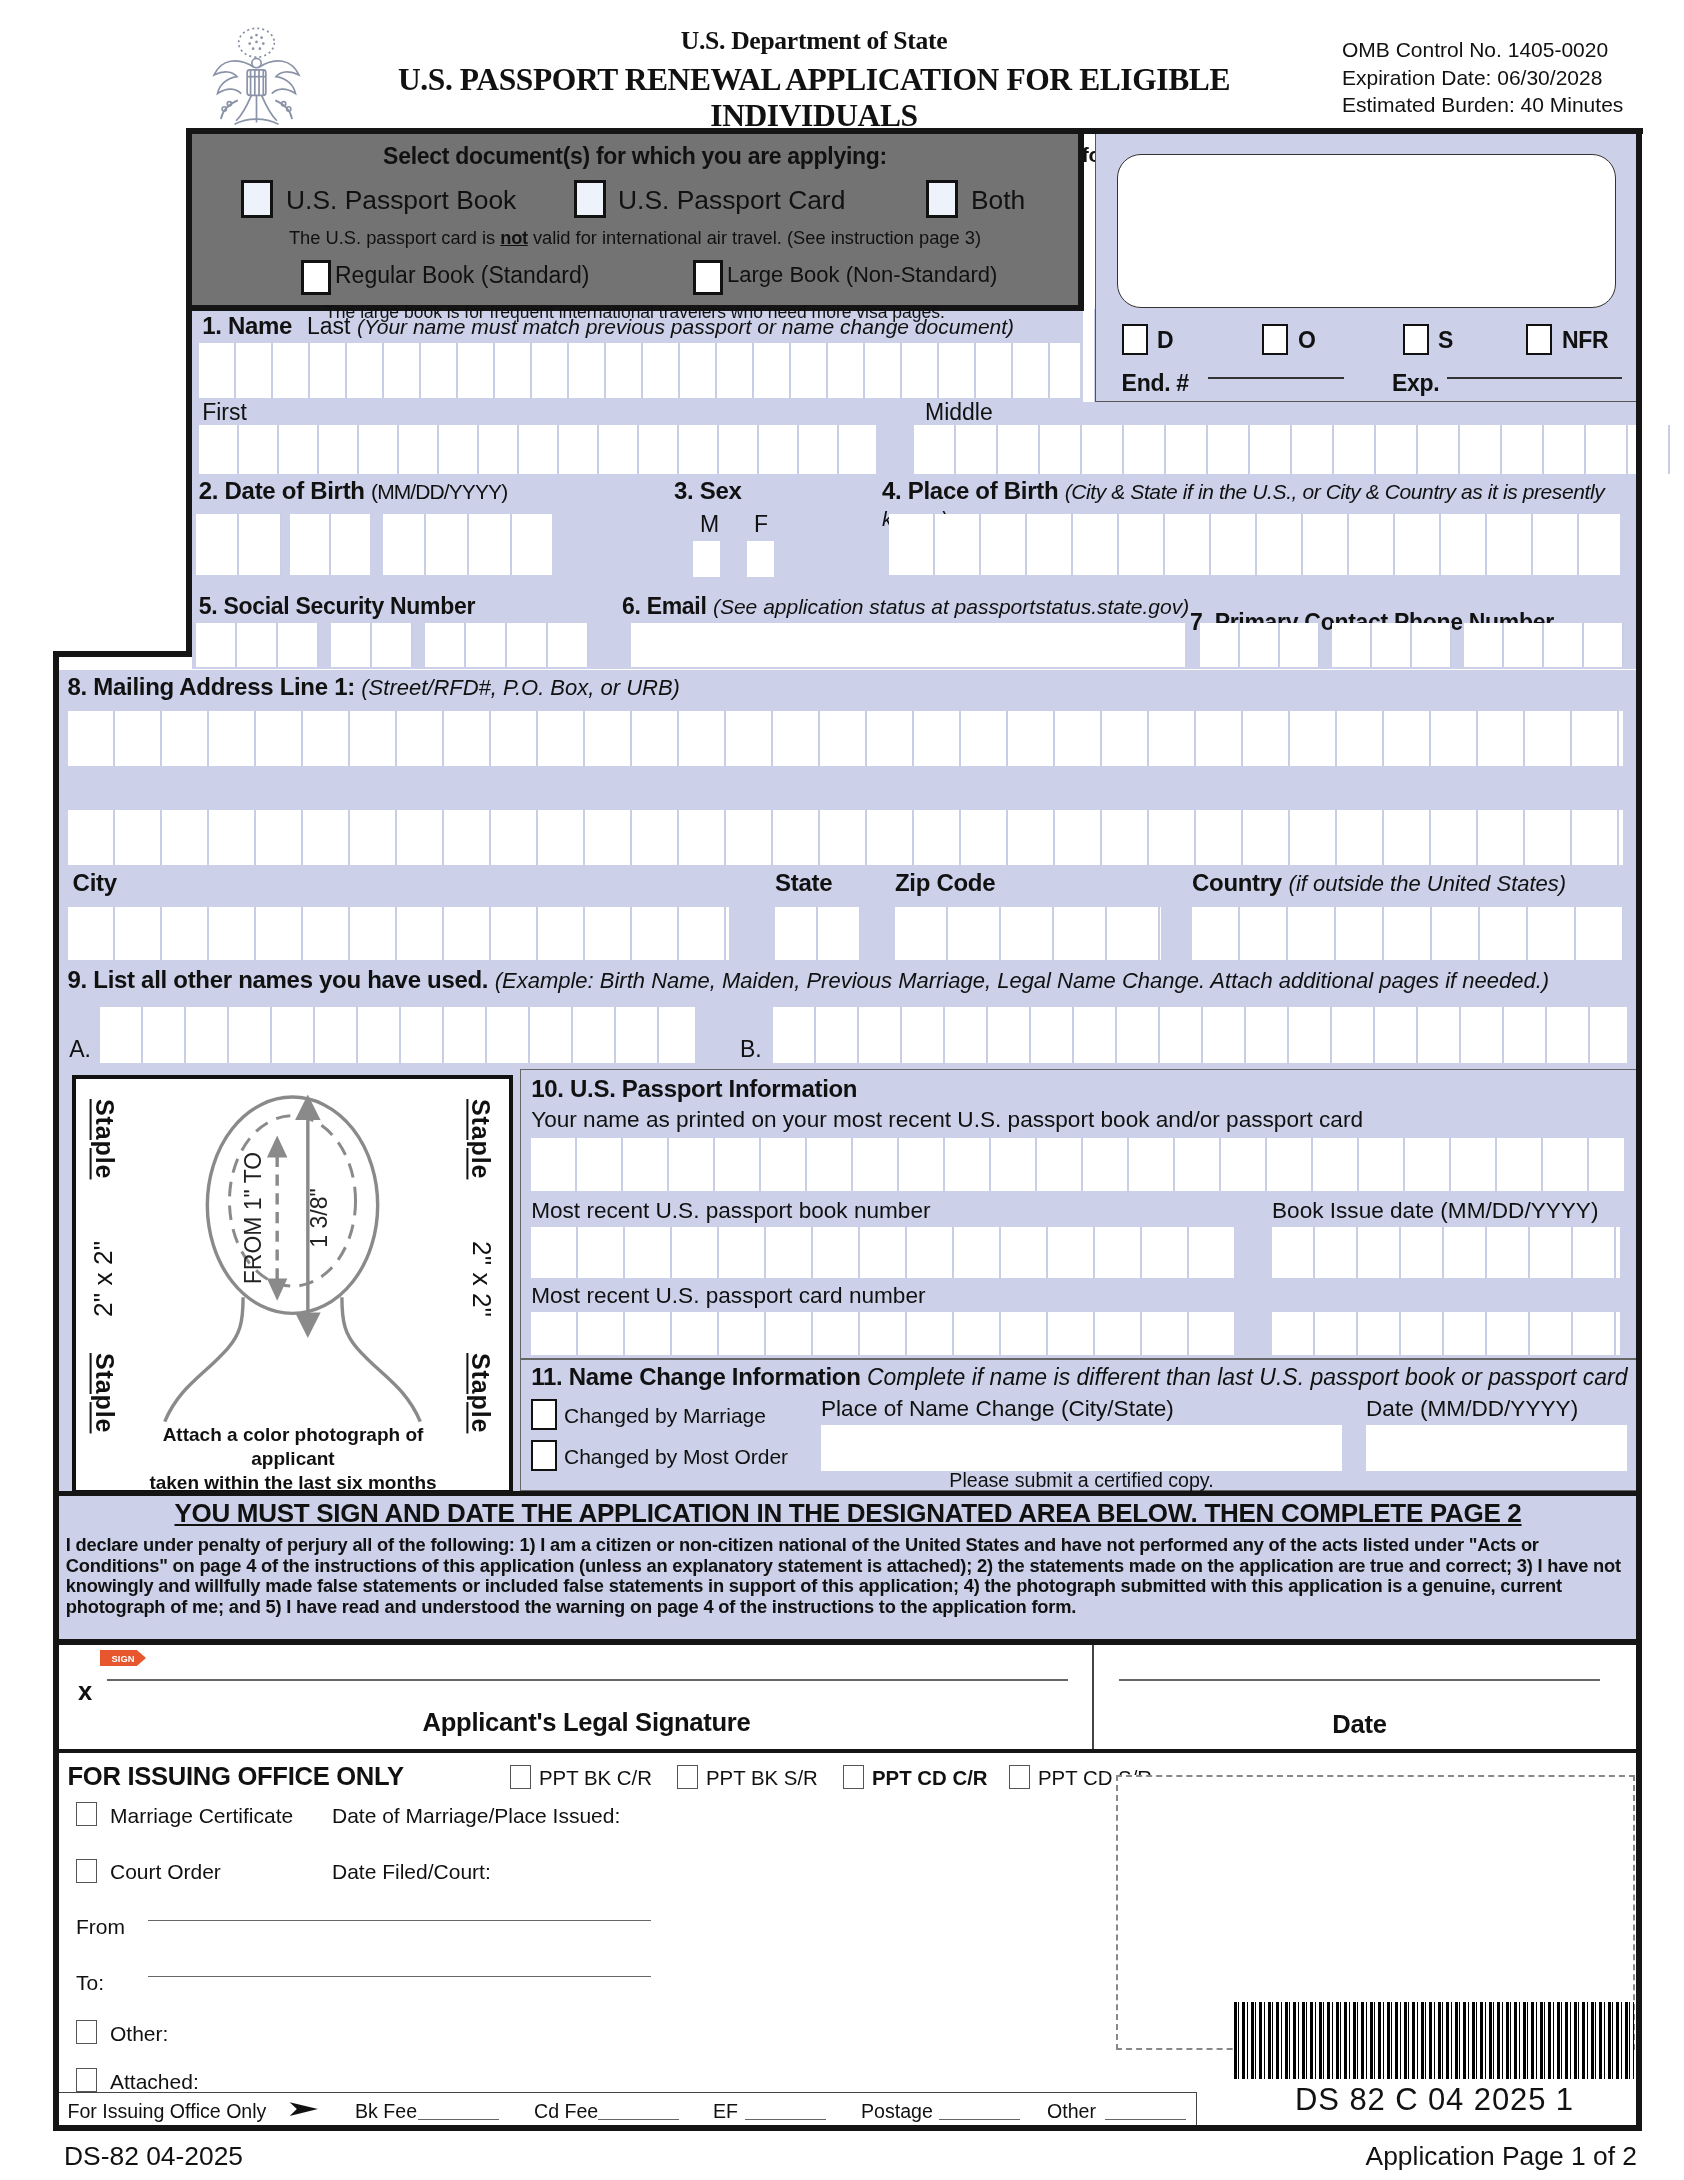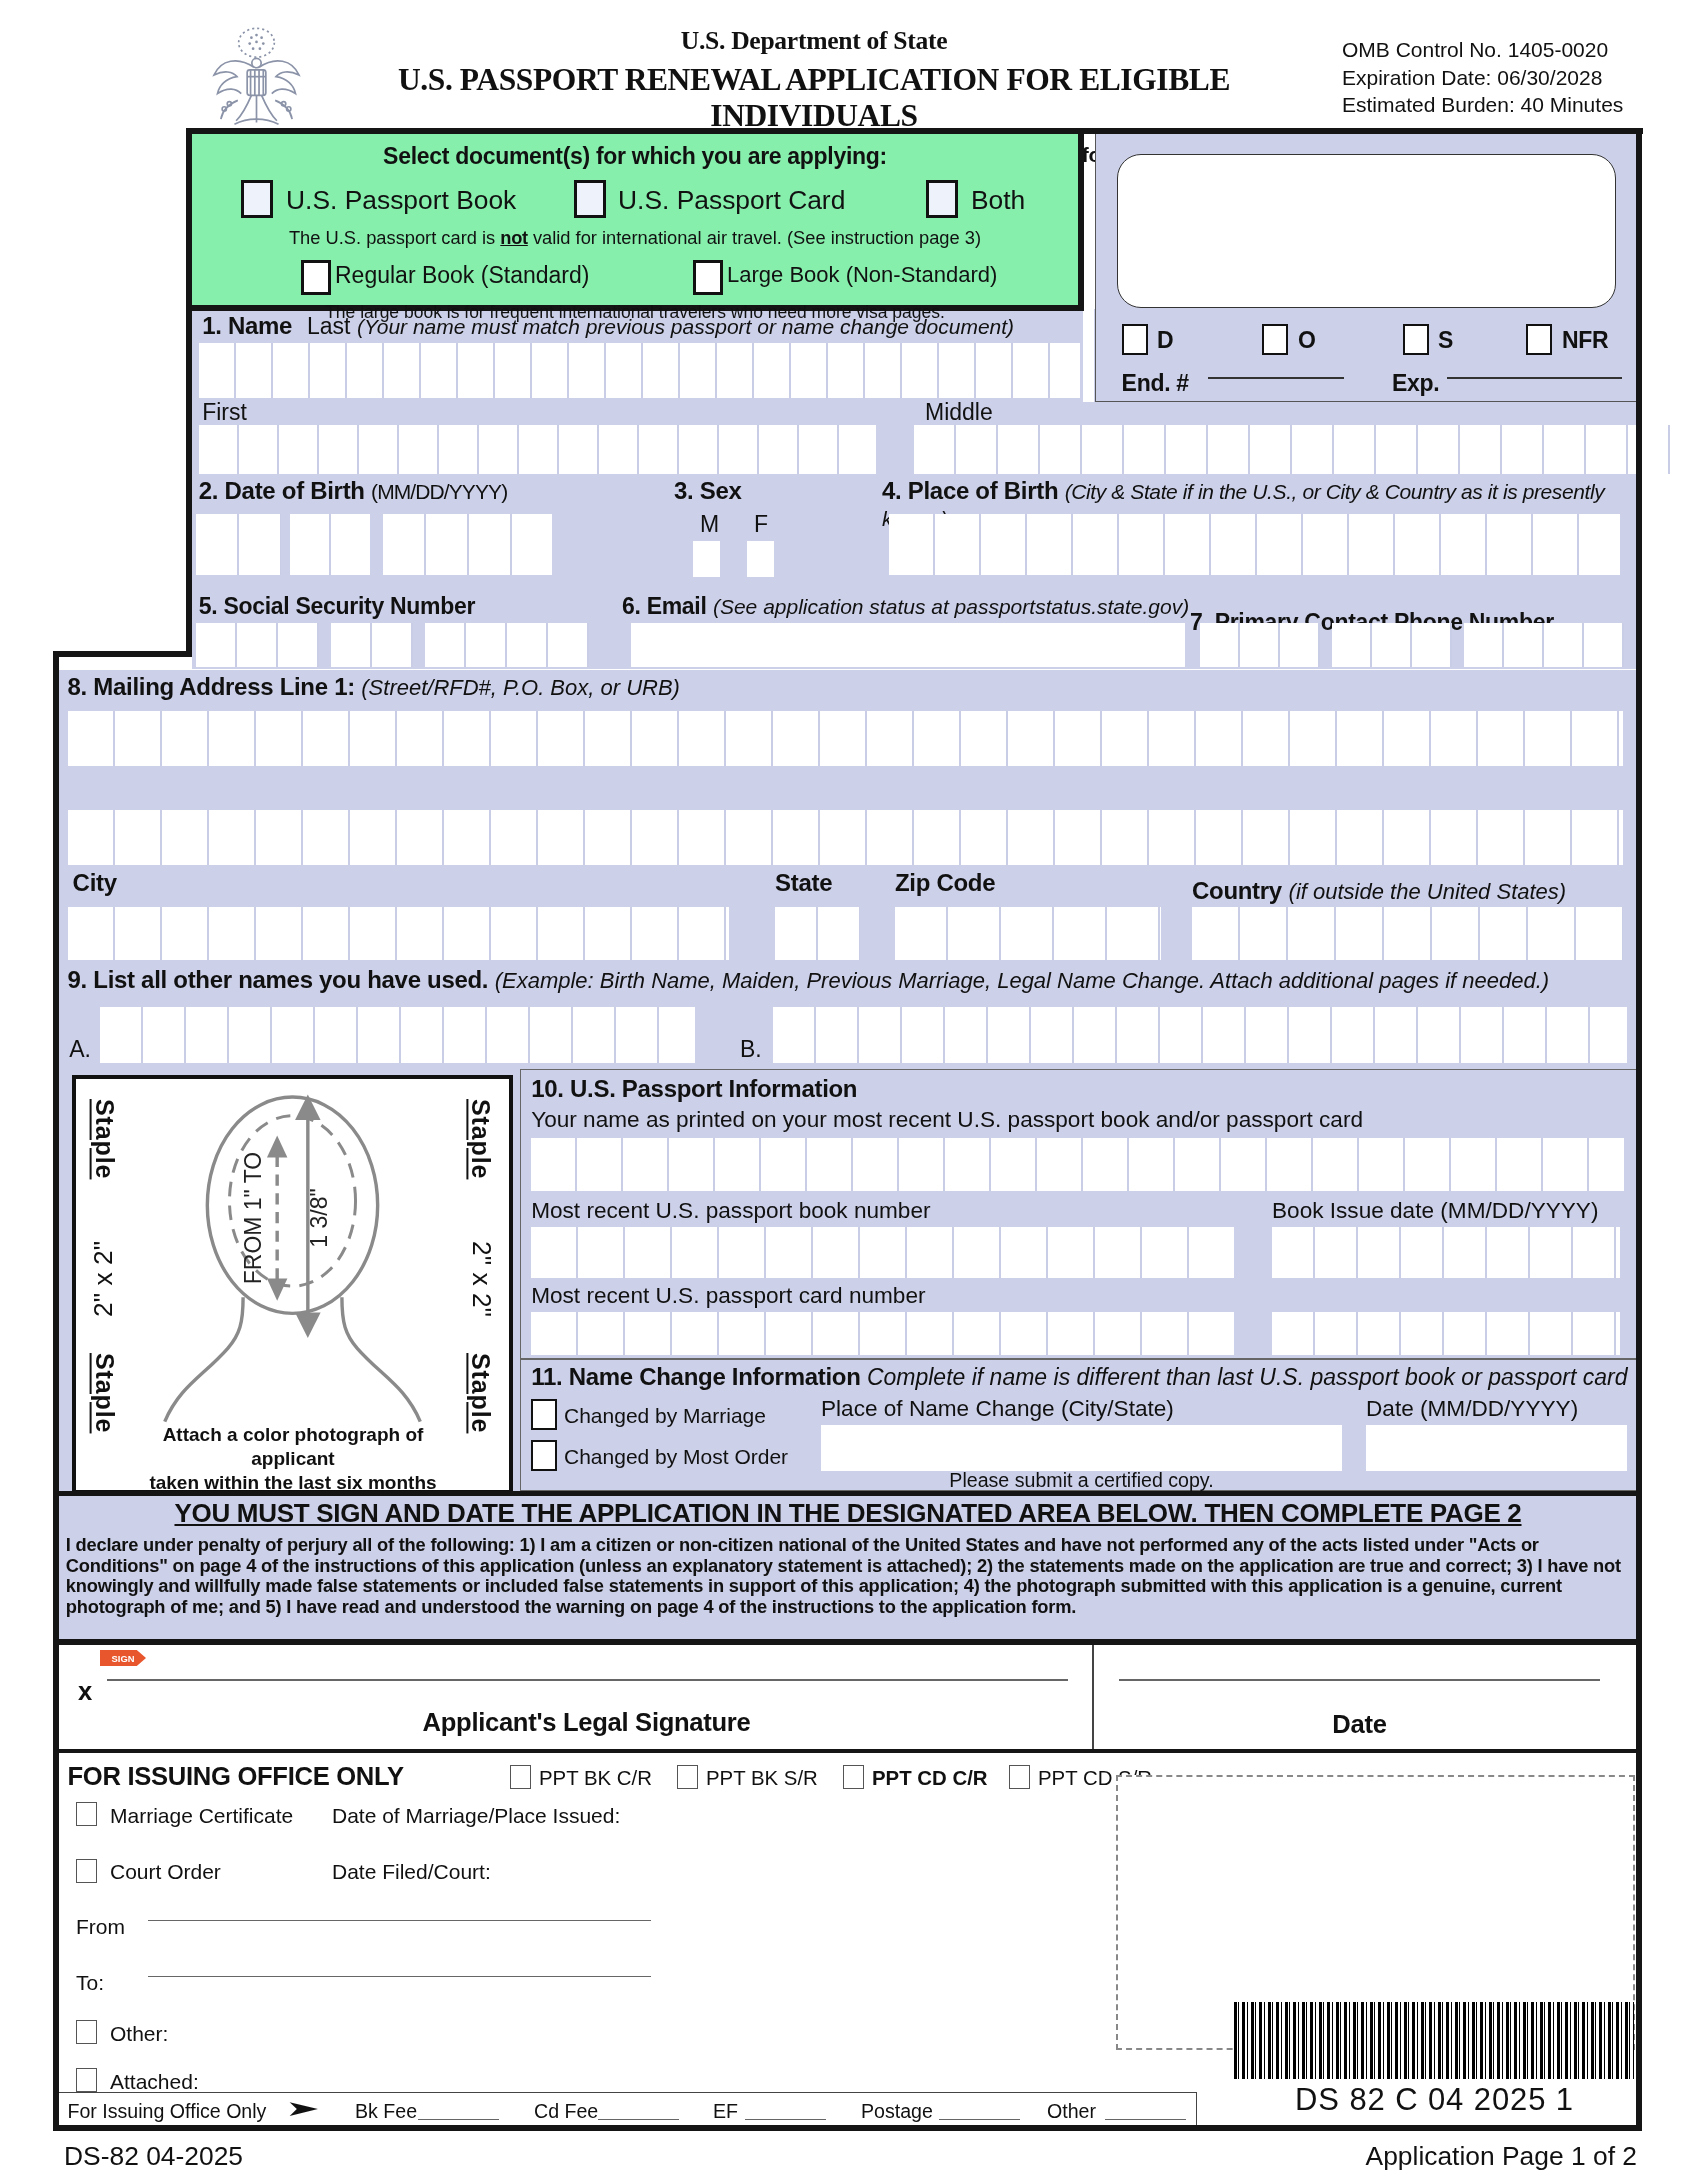--- a/index.html
+++ b/index.html
@@ -133,21 +133,21 @@
   <div class="abs" style="left:59px;top:670px;width:1578px;height:293px;">
     <div class="abs" style="left:8.5px;top:3.4px;font-size:23px;">
       <span class="b" style="font-size:24px;">8. Mailing Address Line 1:</span>
       <span class="i" style="font-size:22px;">(Street/RFD#, P.O. Box, or URB)</span>
     </div>
     <div class="comb" style="left:8.5px;top:41px;width:1555px;height:55px;--cw:47px;"></div>
     <div class="comb" style="left:8.5px;top:140px;width:1555px;height:55px;--cw:47px;"></div>
     <div class="abs b" style="left:13.6px;top:199px;font-size:24px;">City</div>
     <div class="abs b" style="left:716px;top:199px;font-size:24px;">State</div>
     <div class="abs b" style="left:836px;top:199px;font-size:24px;">Zip Code</div>
-    <div class="abs" style="left:1133px;top:199px;font-size:24px;margin-top:8px;">
+    <div class="abs" style="left:1133px;top:199px;font-size:24px;">
       <span class="b">Country</span>
       <span class="i" style="font-size:22px;font-weight:normal;">(if outside the United States)</span>
     </div>
     <div class="comb" style="left:8.5px;top:237px;width:661px;height:53px;--cw:47px;"></div>
     <div class="comb" style="left:716px;top:237px;width:85px;height:53px;--cw:43px;"></div>
     <div class="comb" style="left:836px;top:237px;width:266px;height:53px;--cw:53px;"></div>
     <div class="comb" style="left:1133px;top:237px;width:431px;height:53px;--cw:48px;"></div>
   </div>
 
   <div class="abs" style="left:59px;top:963px;width:1578px;height:112px;">
@@ -281,21 +281,21 @@
       <div class="line" style="left:539px;top:25.6px;width:81px;border-bottom-width:1.7px;"></div>
       <div class="abs" style="left:654px;top:6.8px;font-size:19.6px;">EF</div>
       <div class="line" style="left:686px;top:25.6px;width:81px;border-bottom-width:1.7px;"></div>
       <div class="abs" style="left:802px;top:6.8px;font-size:19.6px;">Postage</div>
       <div class="line" style="left:880px;top:25.6px;width:81px;border-bottom-width:1.7px;"></div>
       <div class="abs" style="left:988px;top:6.8px;font-size:19.6px;">Other</div>
       <div class="line" style="left:1046px;top:25.6px;width:81px;border-bottom-width:1.7px;"></div>
     </div>
   </div>
 
-  <div class="abs" style="left:186px;top:128px;width:898px;height:183px;background:#86efac;border:6px solid #151515;box-sizing:border-box;">
+  <div class="abs" style="left:186px;top:128px;width:898px;height:183px;background:#737373;border:6px solid #151515;box-sizing:border-box;">
     <div class="b" style="text-align:center;font-size:23px;margin-top:8.5px;">Select document(s) for which you are applying:</div>
     <div style="position:relative;height:41px;margin-top:10.2px;">
       <div class="cbL" style="left:49px;top:0px;"></div>
       <span class="abs" style="left:94px;top:5.1px;font-size:26.4px;">U.S. Passport Book</span>
       <div class="cbL" style="left:382px;top:0px;"></div>
       <span class="abs" style="left:426px;top:5.1px;font-size:26.4px;">U.S. Passport Card</span>
       <div class="cbL" style="left:734px;top:0px;"></div>
       <span class="abs" style="left:779px;top:5.1px;font-size:26.4px;">Both</span>
     </div>
     <div style="text-align:center;font-size:18.3px;margin-top:6.8px;">

